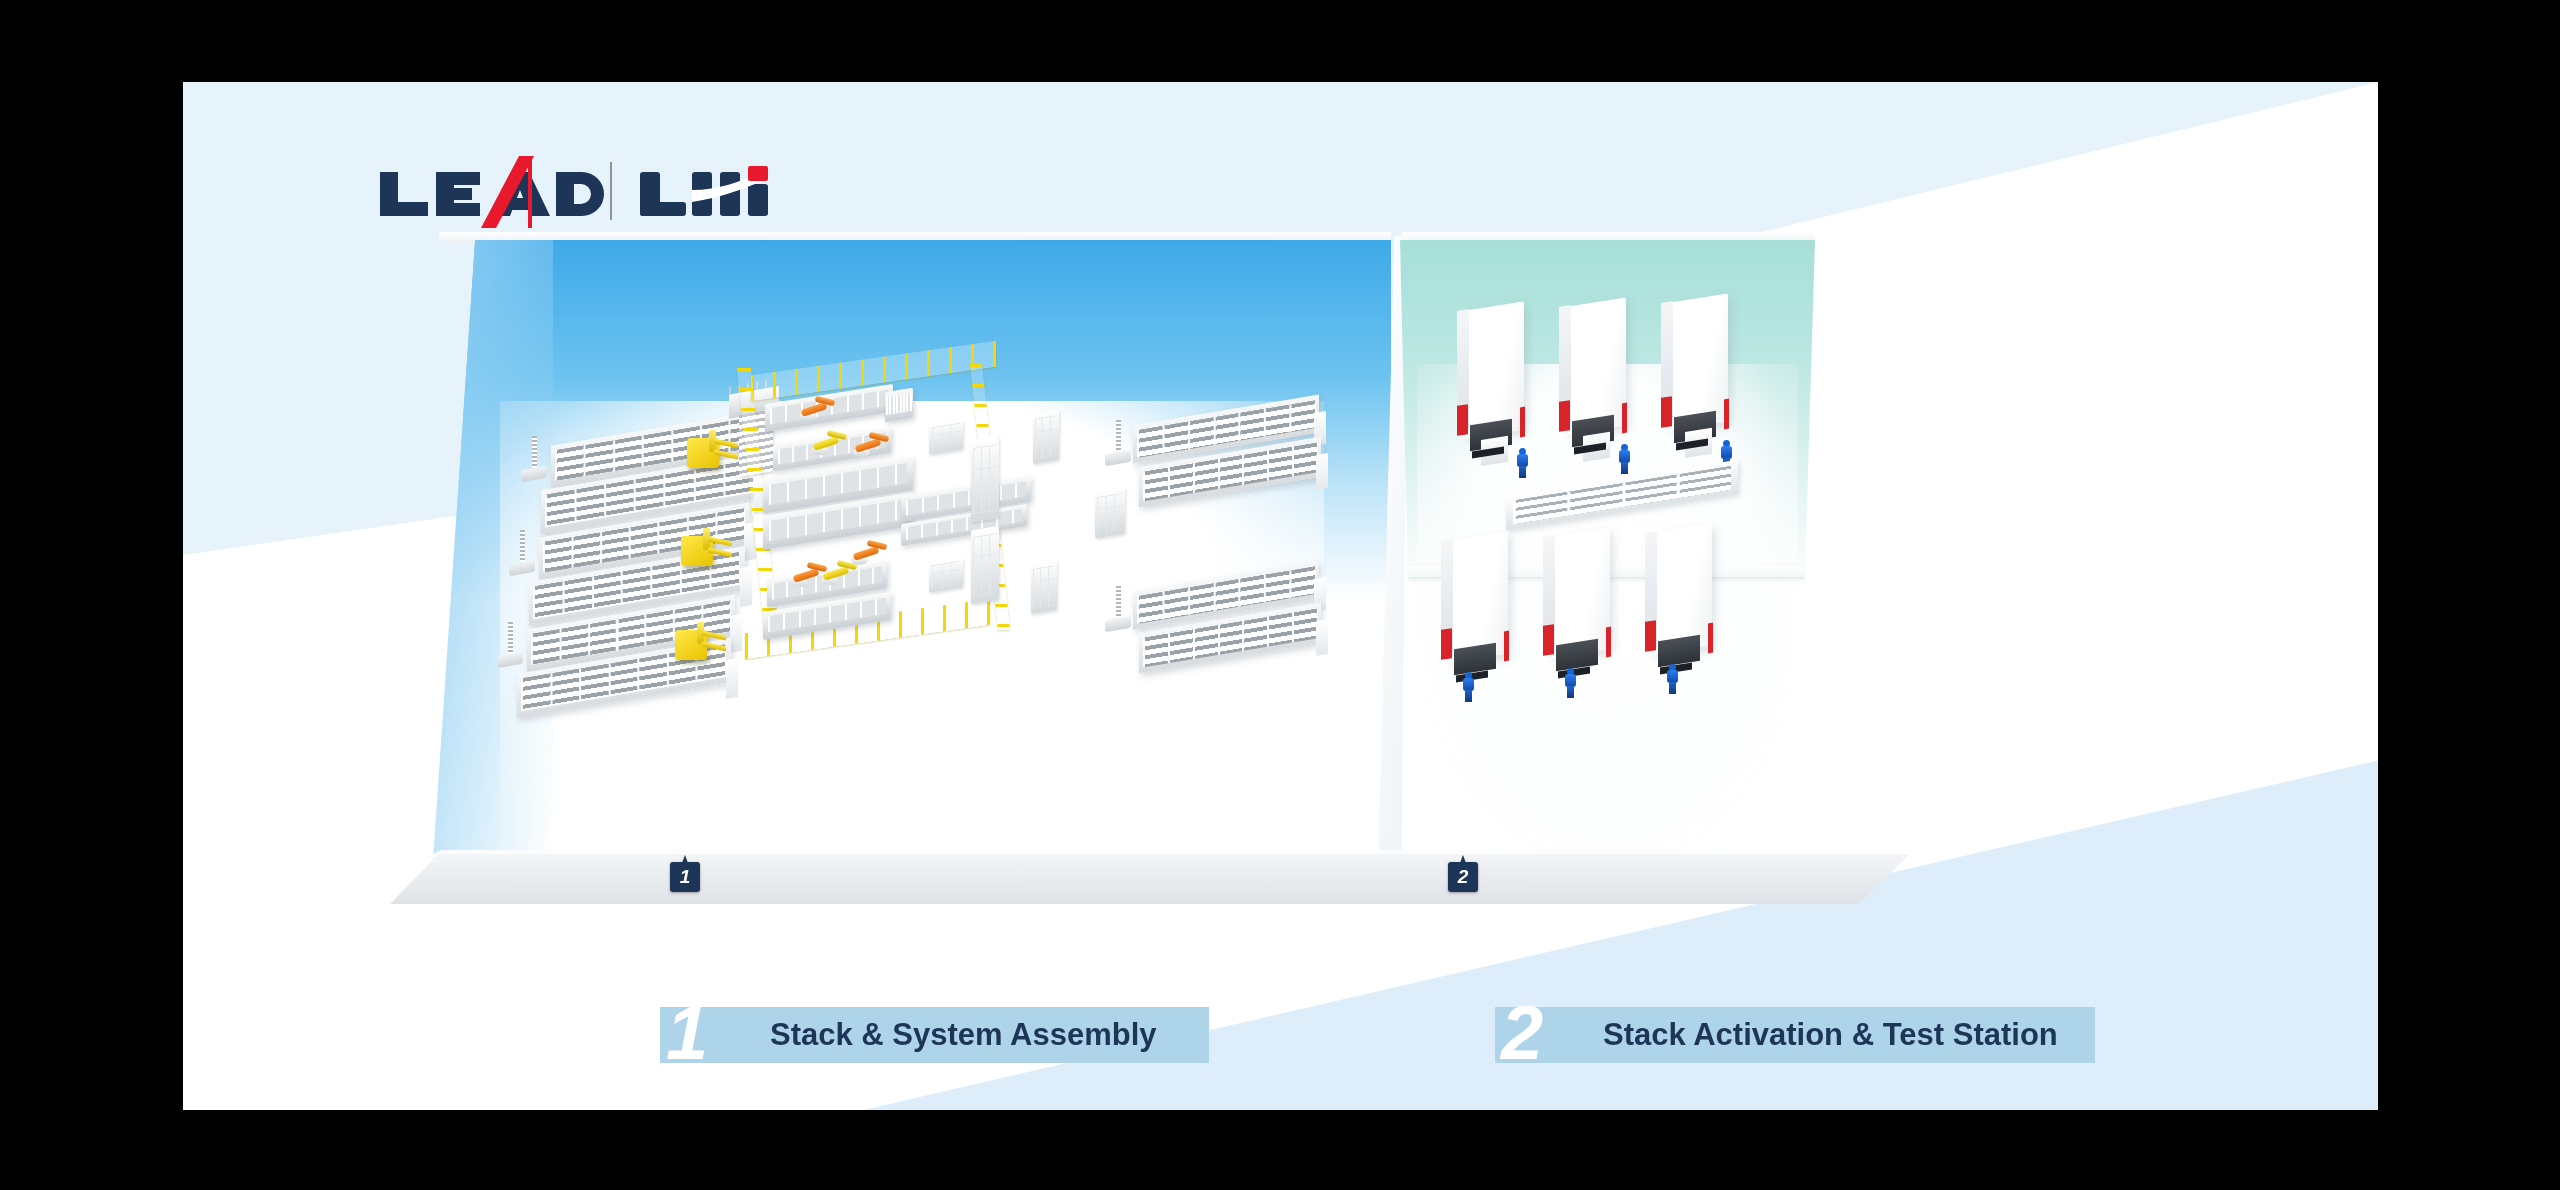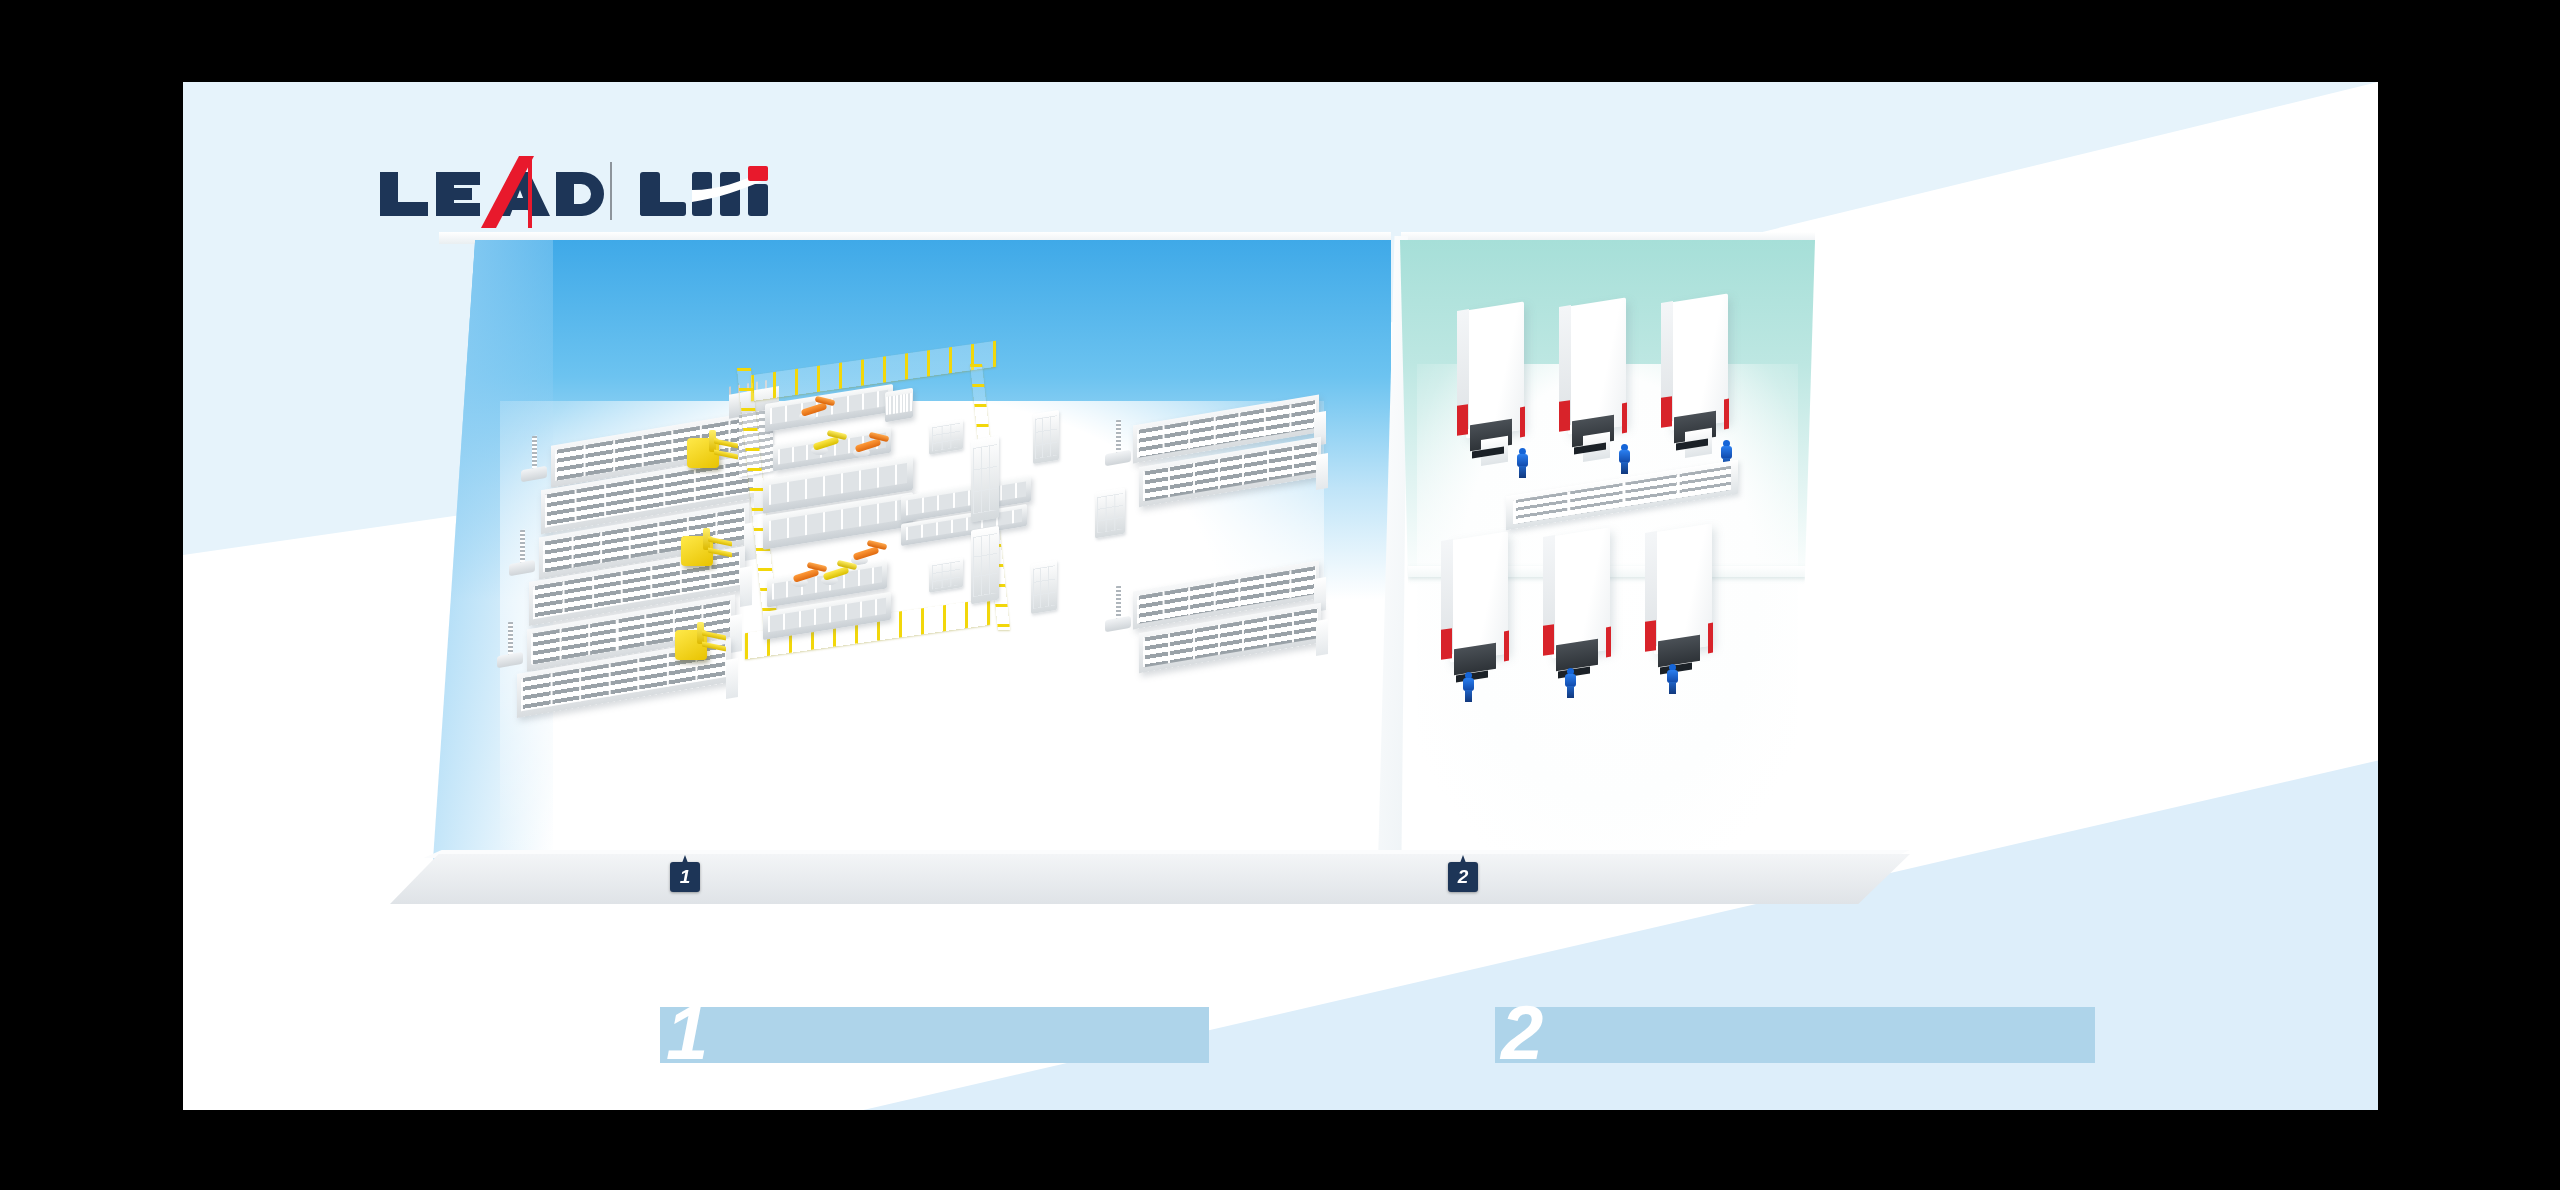--- a/index.html
+++ b/index.html
@@ -543,18 +543,20 @@
     <div class="pin" id="pin1">
       <span>1</span>
     </div>
     <div class="pin" id="pin2">
       <span>2</span>
     </div>
   </div>
 
   <div class="caption" id="caption1">
     <span class="cap-num">1</span>
+    <span class="cap-text">Stack &amp; System Assembly</span>
   </div>
   <div class="caption" id="caption2">
     <span class="cap-num">2</span>
+    <span class="cap-text">Stack Activation &amp; Test Station</span>
   </div>
 
 </div>
 
 </body></html>

